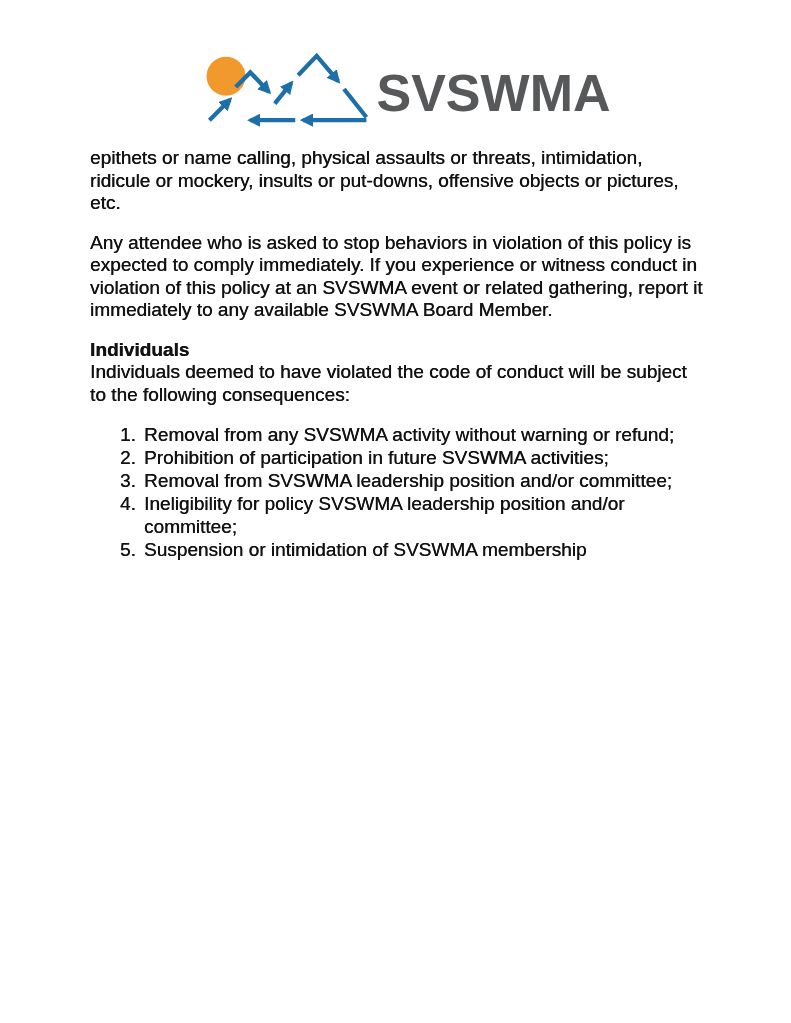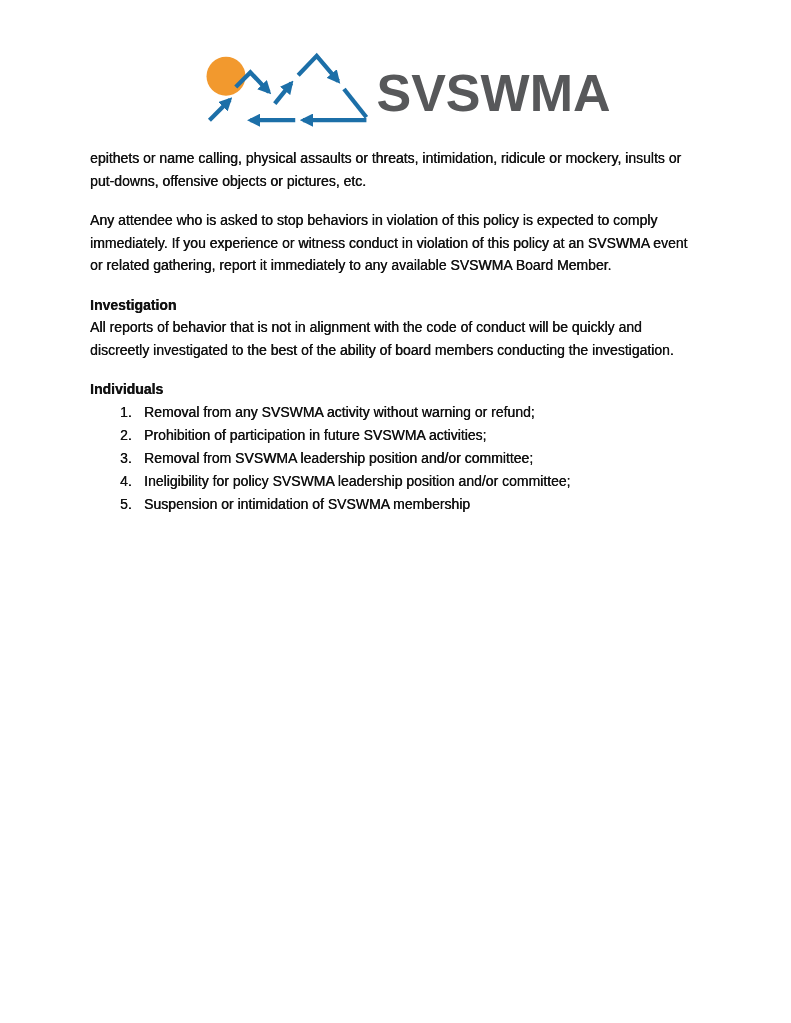--- a/index.html
+++ b/index.html
@@ -35,21 +35,21 @@
     color: #57585a;
     letter-spacing: 0px;
     line-height: 1;
     margin-left: 6px;
     margin-bottom: 9px;
   }
   
   .content {
     margin: 19px 89px 0 90px;
     width: 613px;
-    font-size: 14px;
+    font-size: 19px;
     line-height: 22.5px;
     text-shadow: 0.35px 0 0 currentColor; 
   }
   .content p { margin-bottom: 17px; }
   .sec-heading {
     font-weight: 700;
   }
   .sec p { margin-top: 0; }
   .olist { margin-top: 0; margin-left: 30px; }
   .olist .row {
@@ -100,29 +100,26 @@
     </div>
   </div>
 
   <div class="content">
 
     <p>epithets or name calling, physical assaults or threats, intimidation, ridicule or mockery, insults or put-downs, offensive objects or pictures, etc.</p>
 
 
     <p>Any attendee who is asked to stop behaviors in violation of this policy is expected to comply immediately. If you experience or witness conduct in violation of this policy at an SVSWMA event or related gathering, report it immediately to any available SVSWMA Board Member.</p>
 
-    <div class="sec">
-      <div class="sec-heading">Investigation</div>
-      <p>All reports of behavior that is not in alignment with the code of conduct will be quickly and discreetly investigated to the best of the ability of board members conducting the investigation.</p>
-    </div>
 
     <div class="sec">
       <div class="sec-heading">Individuals</div>
     </div>
 
+    <p>Individuals deemed to have violated the code of conduct will be subject to the following consequences:</p>
 
     <div class="olist">
       <div class="row">
         <span class="num">1.</span>
         <span class="itxt">Removal from any SVSWMA activity without warning or refund;</span>
       </div>
       <div class="row">
         <span class="num">2.</span>
         <span class="itxt">Prohibition of participation in future SVSWMA activities;</span>
       </div>

